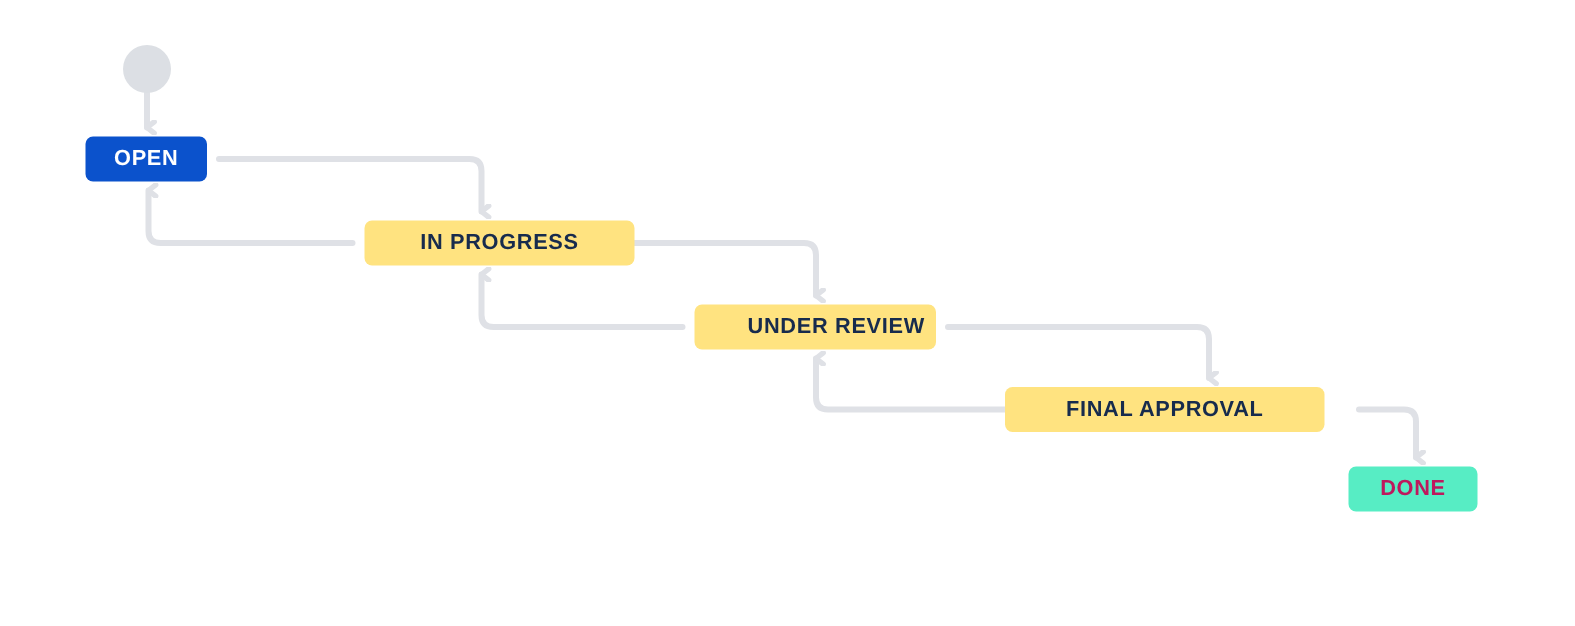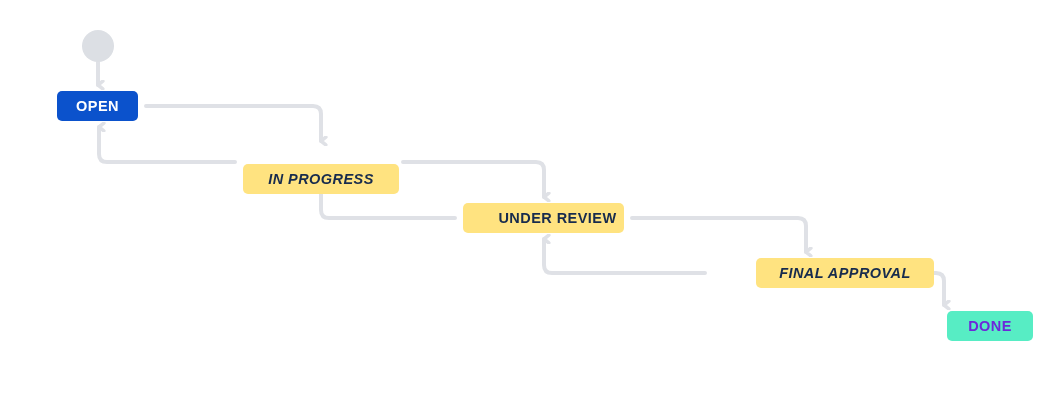--- a/index.html
+++ b/index.html
@@ -49,22 +49,21 @@
     text-align: center;
   }
   .node-progress,
   .node-review,
   .node-approval {
     background: #FFE380;
     color: #172B4D;
   }
   .node-done {
     background: #57EDC4;
-    color: #6d28d9;
-    margin-left: 48px;
+    color: #be185d;
   }
   .start-dot {
     position: absolute;
     width: 32px;
     height: 32px;
     border-radius: 50%;
     background: #DCDFE4;
   }
 </style>
 </head>
@@ -101,29 +100,29 @@
       <path d="M906,273 L936,273 Q944,273 944,281 L944,305" marker-end="url(#ar-down)"></path>
     </g>
   </svg>
 
   <div class="start-dot" style="left:82px; top:30px;"></div>
 
   <div class="node node-open" style="left:57px; top:91px; width:81px;">
     <span>OPEN</span>
   </div>
 
-  <div class="node node-progress" style="left:243px; top:164px; width:156px;font-style:italic;">
+  <div class="node node-progress" style="left:243px; top:147px; width:180px;">
     <span>IN PROGRESS</span>
   </div>
 
   <div class="node node-review" style="left:463px; top:203px; width:161px;padding-left:41px;">
     <span>UNDER REVIEW</span>
   </div>
 
-  <div class="node node-approval" style="left:756px; top:258px; width:178px;font-style:italic;">
+  <div class="node node-approval" style="left:670px; top:258px; width:213px;">
     <span>FINAL APPROVAL</span>
   </div>
 
   <div class="node node-done" style="left:899px; top:311px; width:86px;">
     <span>DONE</span>
   </div>
 
 </div>
 
 </body></html>

